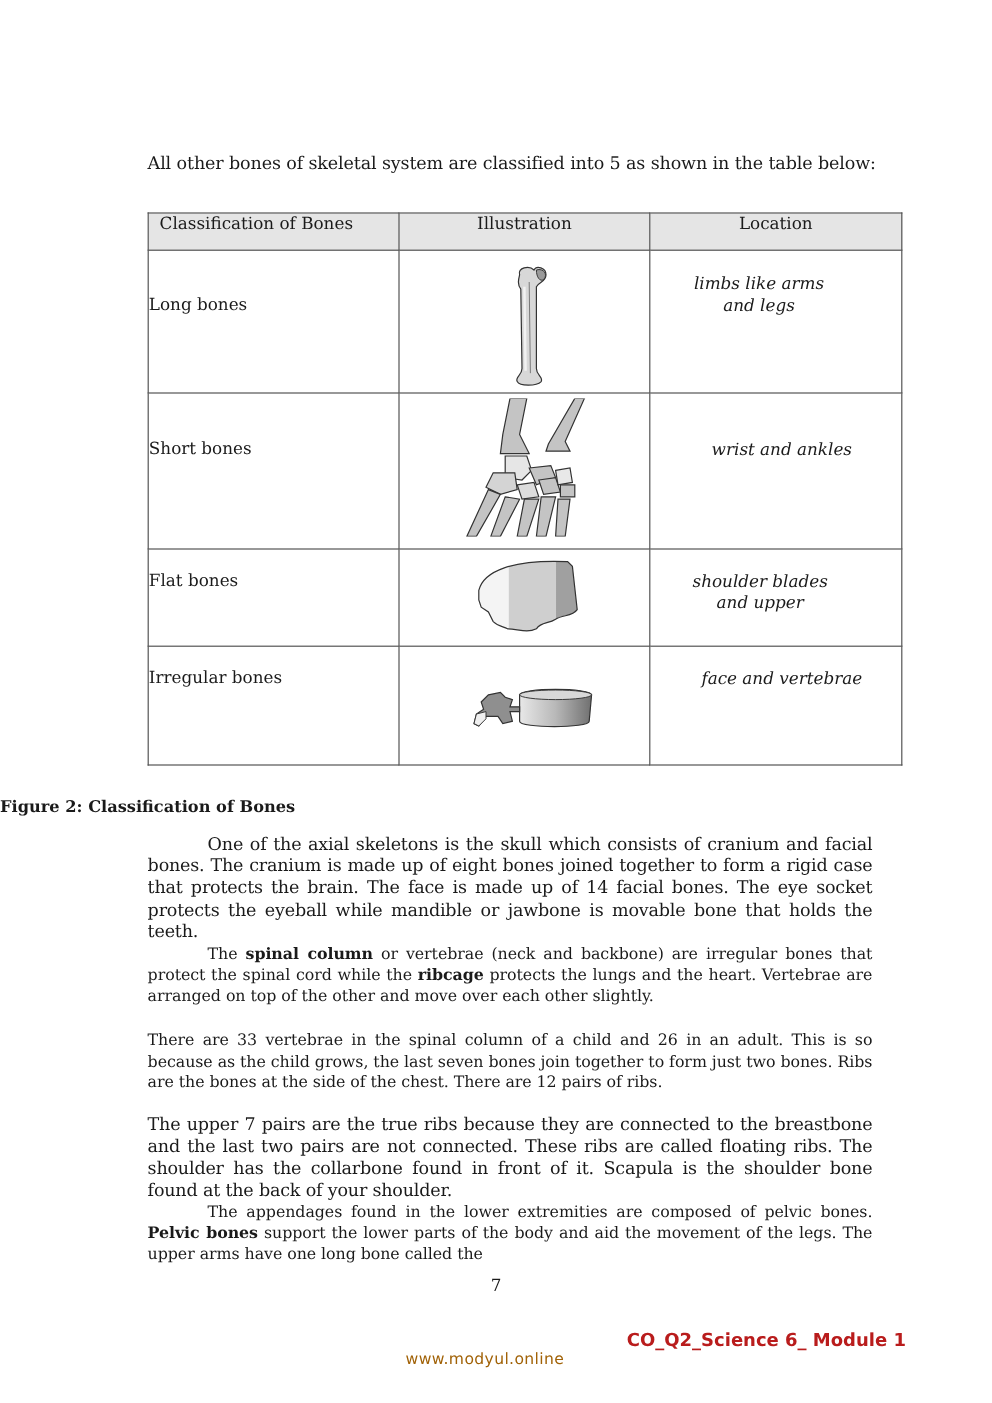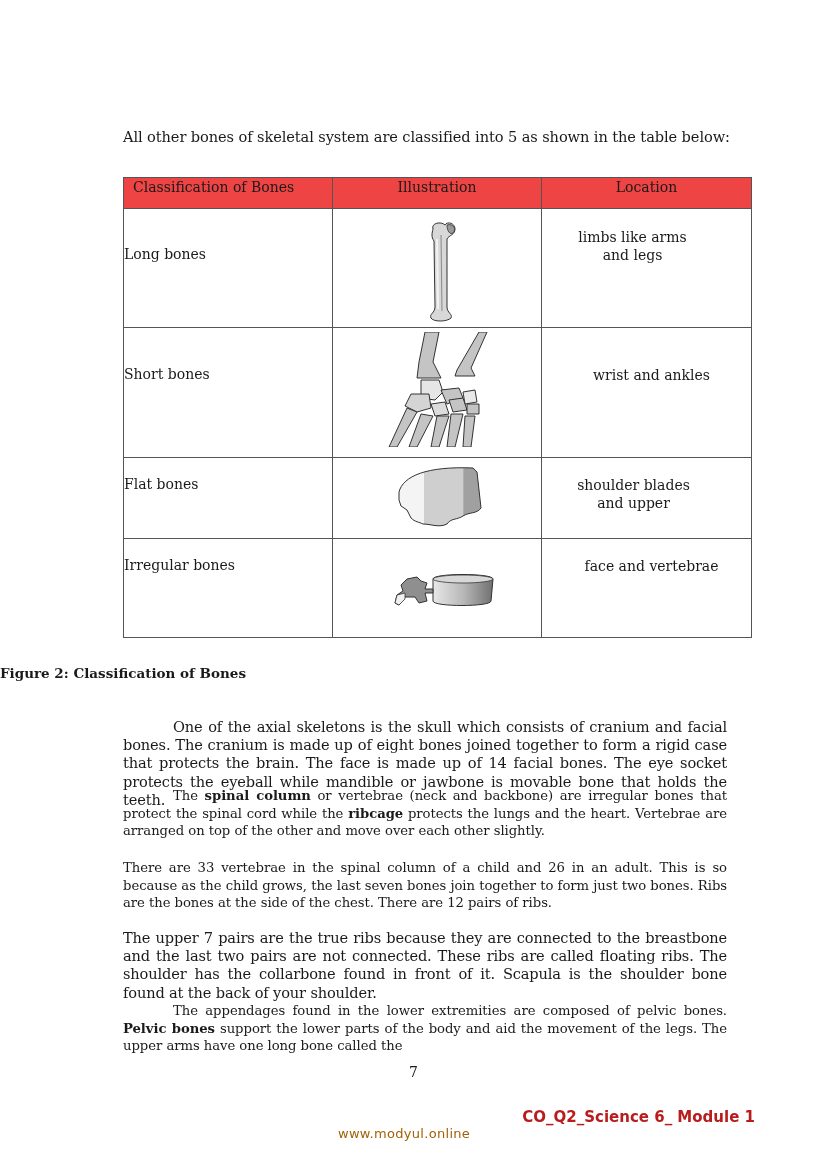--- a/index.html
+++ b/index.html
@@ -15,26 +15,26 @@
     }
     table.bones {
       position: absolute; left: 123px; top: 177px;
       width: 628px; border-collapse: collapse; table-layout: fixed;
     }
     table.bones td, table.bones th {
       border: 1.5px solid #555; padding: 0; vertical-align: top;
       font-weight: normal;
     }
     table.bones th {
-      background: #ef4444; height: 29px; font-size: 14px;
+      background: #e5e5e5; height: 29px; font-size: 14px;
       text-align: center; padding-top: 1px; vertical-align: top;
     }
     table.bones th.c1 { text-align: left; padding-left: 9px; }
     .cls-cell { font-size: 14px; }
-    .loc-cell { text-align: center; font-size: 14px; line-height: 18px; }
+    .loc-cell { text-align: center; font-size: 14px; line-height: 18px; font-style: italic; }
     .illus { position: relative; }
     .illus svg { position: absolute; }
     .caption {
       position: absolute; left: 0; width: 731px; top: 665px; 
       font-weight: bold; font-size: 13.5px;
     }
     .body-text {
       position: absolute; left: 123px; width: 604px;
       font-size: 14.6px; text-align: justify; letter-spacing: -0.15px;
     }
@@ -172,21 +172,21 @@
       </td>
       <td class="loc-cell">
         <div style="padding-top:18px;padding-left:10px">face and vertebrae</div>
       </td>
     </tr>
   </tbody>
     </table>
 
   <div class="caption">Figure 2: Classification of Bones</div>
 
-  <div class="body-text" style="top:718px;line-height:18.2px">
+  <div class="body-text" style="top:695px;line-height:18.2px">
     <span class="indent"></span><span>One of the axial skeletons is the skull which consists of cranium and facial bones. The cranium is made up of eight bones joined together to form a rigid case that protects the brain. The face is made up of 14 facial bones. The eye socket protects the eyeball while mandible or jawbone is movable bone that holds the teeth.</span>
   </div>
 
   <div class="small-text" style="top:787px">
     <span class="indent"></span><span>The </span><b>spinal column</b><span> or vertebrae (neck and backbone) are irregular bones that protect the spinal cord while the </span><b>ribcage</b><span> protects the lungs and the heart. Vertebrae are arranged on top of the other and move over each other slightly.</span>
   </div>
 
   <div class="small-text" style="top:859px">There are 33 vertebrae in the spinal column of a child and 26 in an adult. This is so because as the child grows, the last seven bones join together to form just two bones. Ribs are the bones at the side of the chest. There are 12 pairs of ribs.</div>
 
   <div class="body-text" style="top:929px;line-height:18.2px">The upper 7 pairs are the true ribs because they are connected to the breastbone and the last two pairs are not connected. These ribs are called floating ribs. The shoulder has the collarbone found in front of it. Scapula is the shoulder bone found at the back of your shoulder.</div>

